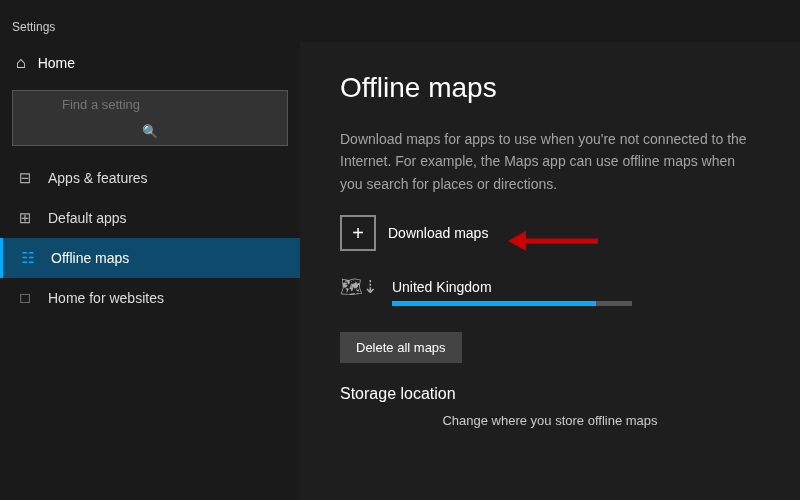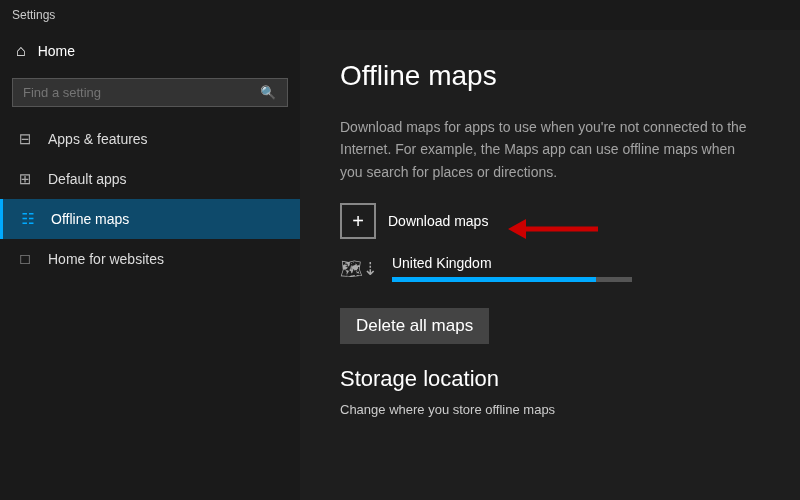--- a/index.html
+++ b/index.html
@@ -14,20 +14,21 @@
       display: flex;
       flex-direction: column;
     }
 
     
     .title-bar {
       background: #1a1a1a;
       padding: 8px 12px;
       font-size: 12px;
       color: #cccccc;
+      margin-top: 12px;
     }
 
     .main-layout {
       display: flex;
       flex: 1;
       overflow: hidden;
     }
 
     
     .sidebar {
@@ -51,20 +52,21 @@
       margin-right: 12px;
       font-size: 16px;
     }
 
     .search-box {
       margin: 6px 12px 12px 12px;
       display: flex;
       align-items: center;
       background: #333;
       border: 1px solid #555;
+      flex-direction: column;
     }
 
     .search-box input {
       background: transparent;
       border: none;
       outline: none;
       color: #aaa;
       padding: 6px 10px;
       flex: 1;
       font-size: 13px;
@@ -182,20 +184,21 @@
     }
 
     .map-item-icon {
       font-size: 18px;
       color: #aaaaaa;
       flex-shrink: 0;
     }
 
     .map-item-info {
       flex: 1;
+      margin-top: 12px;
     }
 
     .map-item-name {
       font-size: 14px;
       color: #ffffff;
       margin-bottom: 6px;
     }
 
     .progress-bar {
       width: 240px;
@@ -212,34 +215,35 @@
     }
 
     .delete-button {
       display: inline-block;
       margin-top: 14px;
       margin-bottom: 22px;
       padding: 8px 16px;
       background: #444;
       color: #ffffff;
       border: none;
-      font-size: 17px;
+      font-size: 13px;
       cursor: pointer;
     }
 
     .section-title-2 {
-      font-size: 22px;
+      font-size: 16px;
       font-weight: 400;
       color: #ffffff;
       margin-bottom: 10px;
     }
 
     .storage-desc {
       font-size: 13px;
       color: #cccccc;
+      text-align: center;
     }
 
     
     .arrow-svg {
       display: inline-block;
       vertical-align: middle;
     }
   </style>
 </head>
 <body>

